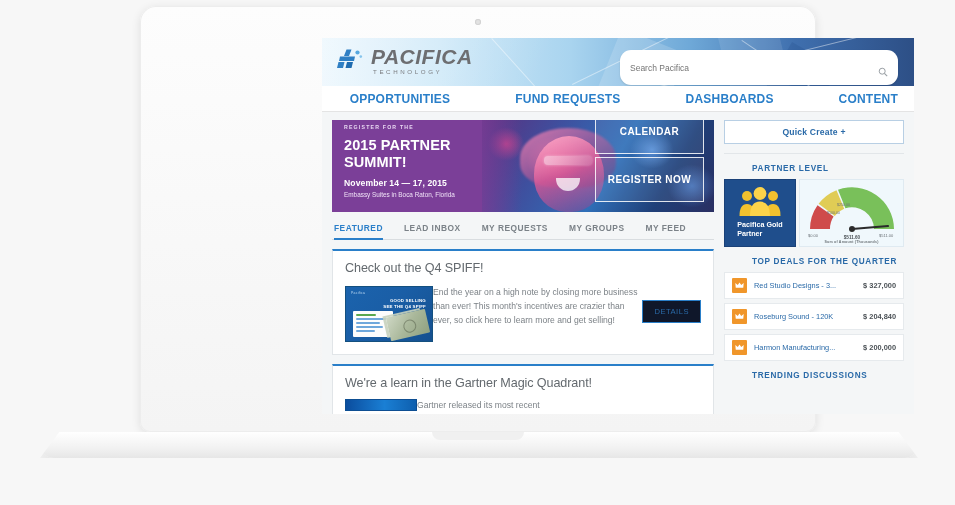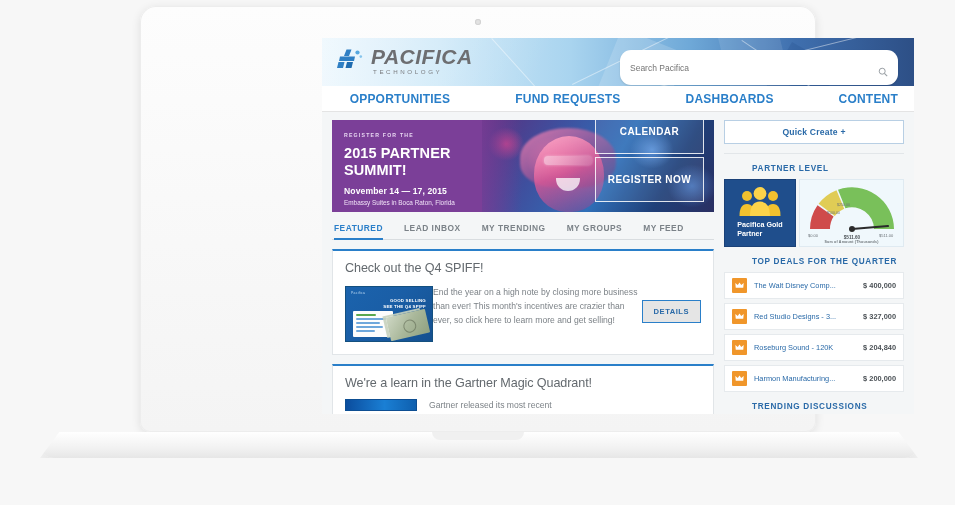--- a/index.html
+++ b/index.html
@@ -139,21 +139,21 @@
   }
   #hero-mouth {
     position: absolute; left: 74px; top: 58px; width: 24px; height: 13px;
     border-radius: 0 0 12px 12px;
     background: rgba(255,255,255,.75);
   }
   #hero-overlay {
     position: absolute; left: 0; top: 0; width: 190px; height: 100%;
     background: linear-gradient(90deg,#7b3f98 0%,#7b3f98 72%,rgba(123,63,152,0) 100%);
   }
-  #hero-text { position: absolute; left: 12px; top: 12px; z-index: 3; }
+  #hero-text { position: absolute; left: 12px; top: 4px; z-index: 3; }
   #hero-kicker {
     font-size: 5.2px; color: #e8d7f2; letter-spacing: 1.2px; font-weight: bold;
     text-transform: uppercase;
   }
   #hero-title {
     font-size: 14.5px; color: #fff; font-weight: bold; line-height: 1.18;
     margin-top: 7px; letter-spacing: .1px;
   }
   #hero-date {
     font-size: 8.6px; color: #fff; font-weight: bold; margin-top: 7px; letter-spacing: .1px;
@@ -217,25 +217,25 @@
   }
   .thumb-money::after {
     content: ''; position: absolute; left: 50%; top: 50%; width: 11px; height: 11px;
     margin: -5.5px 0 0 -5.5px; border-radius: 50%; border: 1px solid rgba(70,80,60,.45);
   }
   .card-text {
     flex: 1; font-size: 8.6px; line-height: 1.62; color: #7c8287;
   }
   .card-action { flex: 0 0 auto; padding-top: 14px; }
   .details-btn {
-    border: 1px solid #2a7fc9; color: #2a6aa8; background: #e5e5e5;
-    font-size: 7.6px; font-weight: bold; letter-spacing: .5px;
+    border: 1px solid #2a7fc9; color: #2a6aa8; background: #0f172a;
+    font-size: 7.6px; font-weight: normal; letter-spacing: .5px;
     padding: 6px 11px; cursor: pointer; white-space: nowrap;
   }
-  .gartner-body { display: flex; align-items: flex-start; gap: 12px; margin-top: 9px; }
+  .gartner-body { display: flex; align-items: flex-start; margin-top: 9px; }
   .gartner-thumb {
     width: 72px; height: 12px; flex: 0 0 auto;
     background: linear-gradient(90deg,#0b4d9e 0%,#1a7fd4 55%,#0e5fae 100%);
     border: 1px solid #0d4e92;
   }
   .gartner-text { flex: 1; font-size: 8.6px; color: #7c8287; line-height: 1.6; }
 
   
   #quick-create {
     border: 1px solid #b8cfe4; background: #fff; color: #2a6aa8;
@@ -364,21 +364,21 @@
             </div>
             <div id="hero-buttons">
               <div class="hero-btn">CALENDAR</div>
               <div class="hero-btn">REGISTER NOW</div>
             </div>
           </div>
 
           <div id="tab-bar">
             <div class="tab-item active">FEATURED</div>
             <div class="tab-item">LEAD INBOX</div>
-            <div class="tab-item">MY TRENDING</div>
+            <div class="tab-item">MY REQUESTS</div>
             <div class="tab-item">MY GROUPS</div>
             <div class="tab-item">MY FEED</div>
           </div>
 
           <div class="feed-card">
             <div class="card-title">Check out the Q4 SPIFF!</div>
             <div class="card-body">
               <div class="card-thumb">
                 <div class="thumb-tl">Pacifica</div>
                 <div class="thumb-head">
@@ -449,47 +449,38 @@
           </div>
 
           <div class="side-heading">TOP DEALS FOR THE QUARTER</div>
 
           <div class="deal-row">
             <div class="deal-icon">
               <svg viewBox="0 0 10 8" width="9" height="7">
                   <path d="M0.7 6.6 L0.2 1.2 L3 3.4 L5 0.6 L7 3.4 L9.8 1.2 L9.3 6.6 Z" fill="#fff"></path>
                 </svg>
             </div>
-            <div class="deal-name">The Walt Disney Comp...</div>
-            <div class="deal-amount">$ 400,000</div>
+            <div class="deal-name">Red Studio Designs - 3...</div>
+            <div class="deal-amount">$ 327,000</div>
           </div>
           <div class="deal-row">
             <div class="deal-icon">
               <svg viewBox="0 0 10 8" width="9" height="7">
                   <path d="M0.7 6.6 L0.2 1.2 L3 3.4 L5 0.6 L7 3.4 L9.8 1.2 L9.3 6.6 Z" fill="#fff"></path>
                 </svg>
             </div>
-            <div class="deal-name">Red Studio Designs - 3...</div>
-            <div class="deal-amount">$ 327,000</div>
+            <div class="deal-name">Roseburg Sound - 120K</div>
+            <div class="deal-amount">$ 204,840</div>
           </div>
           <div class="deal-row">
             <div class="deal-icon">
               <svg viewBox="0 0 10 8" width="9" height="7">
                   <path d="M0.7 6.6 L0.2 1.2 L3 3.4 L5 0.6 L7 3.4 L9.8 1.2 L9.3 6.6 Z" fill="#fff"></path>
                 </svg>
             </div>
-            <div class="deal-name">Roseburg Sound - 120K</div>
-            <div class="deal-amount">$ 204,840</div>
-          </div>
-          <div class="deal-row">
-            <div class="deal-icon">
-              <svg viewBox="0 0 10 8" width="9" height="7">
-                  <path d="M0.7 6.6 L0.2 1.2 L3 3.4 L5 0.6 L7 3.4 L9.8 1.2 L9.3 6.6 Z" fill="#fff"></path>
-                </svg>
-            </div>
             <div class="deal-name">Harmon Manufacturing...</div>
             <div class="deal-amount">$ 200,000</div>
           </div>
 
           <div class="side-heading">TRENDING DISCUSSIONS</div>
 
         </div>
       </div>
     </div>
   </div>

